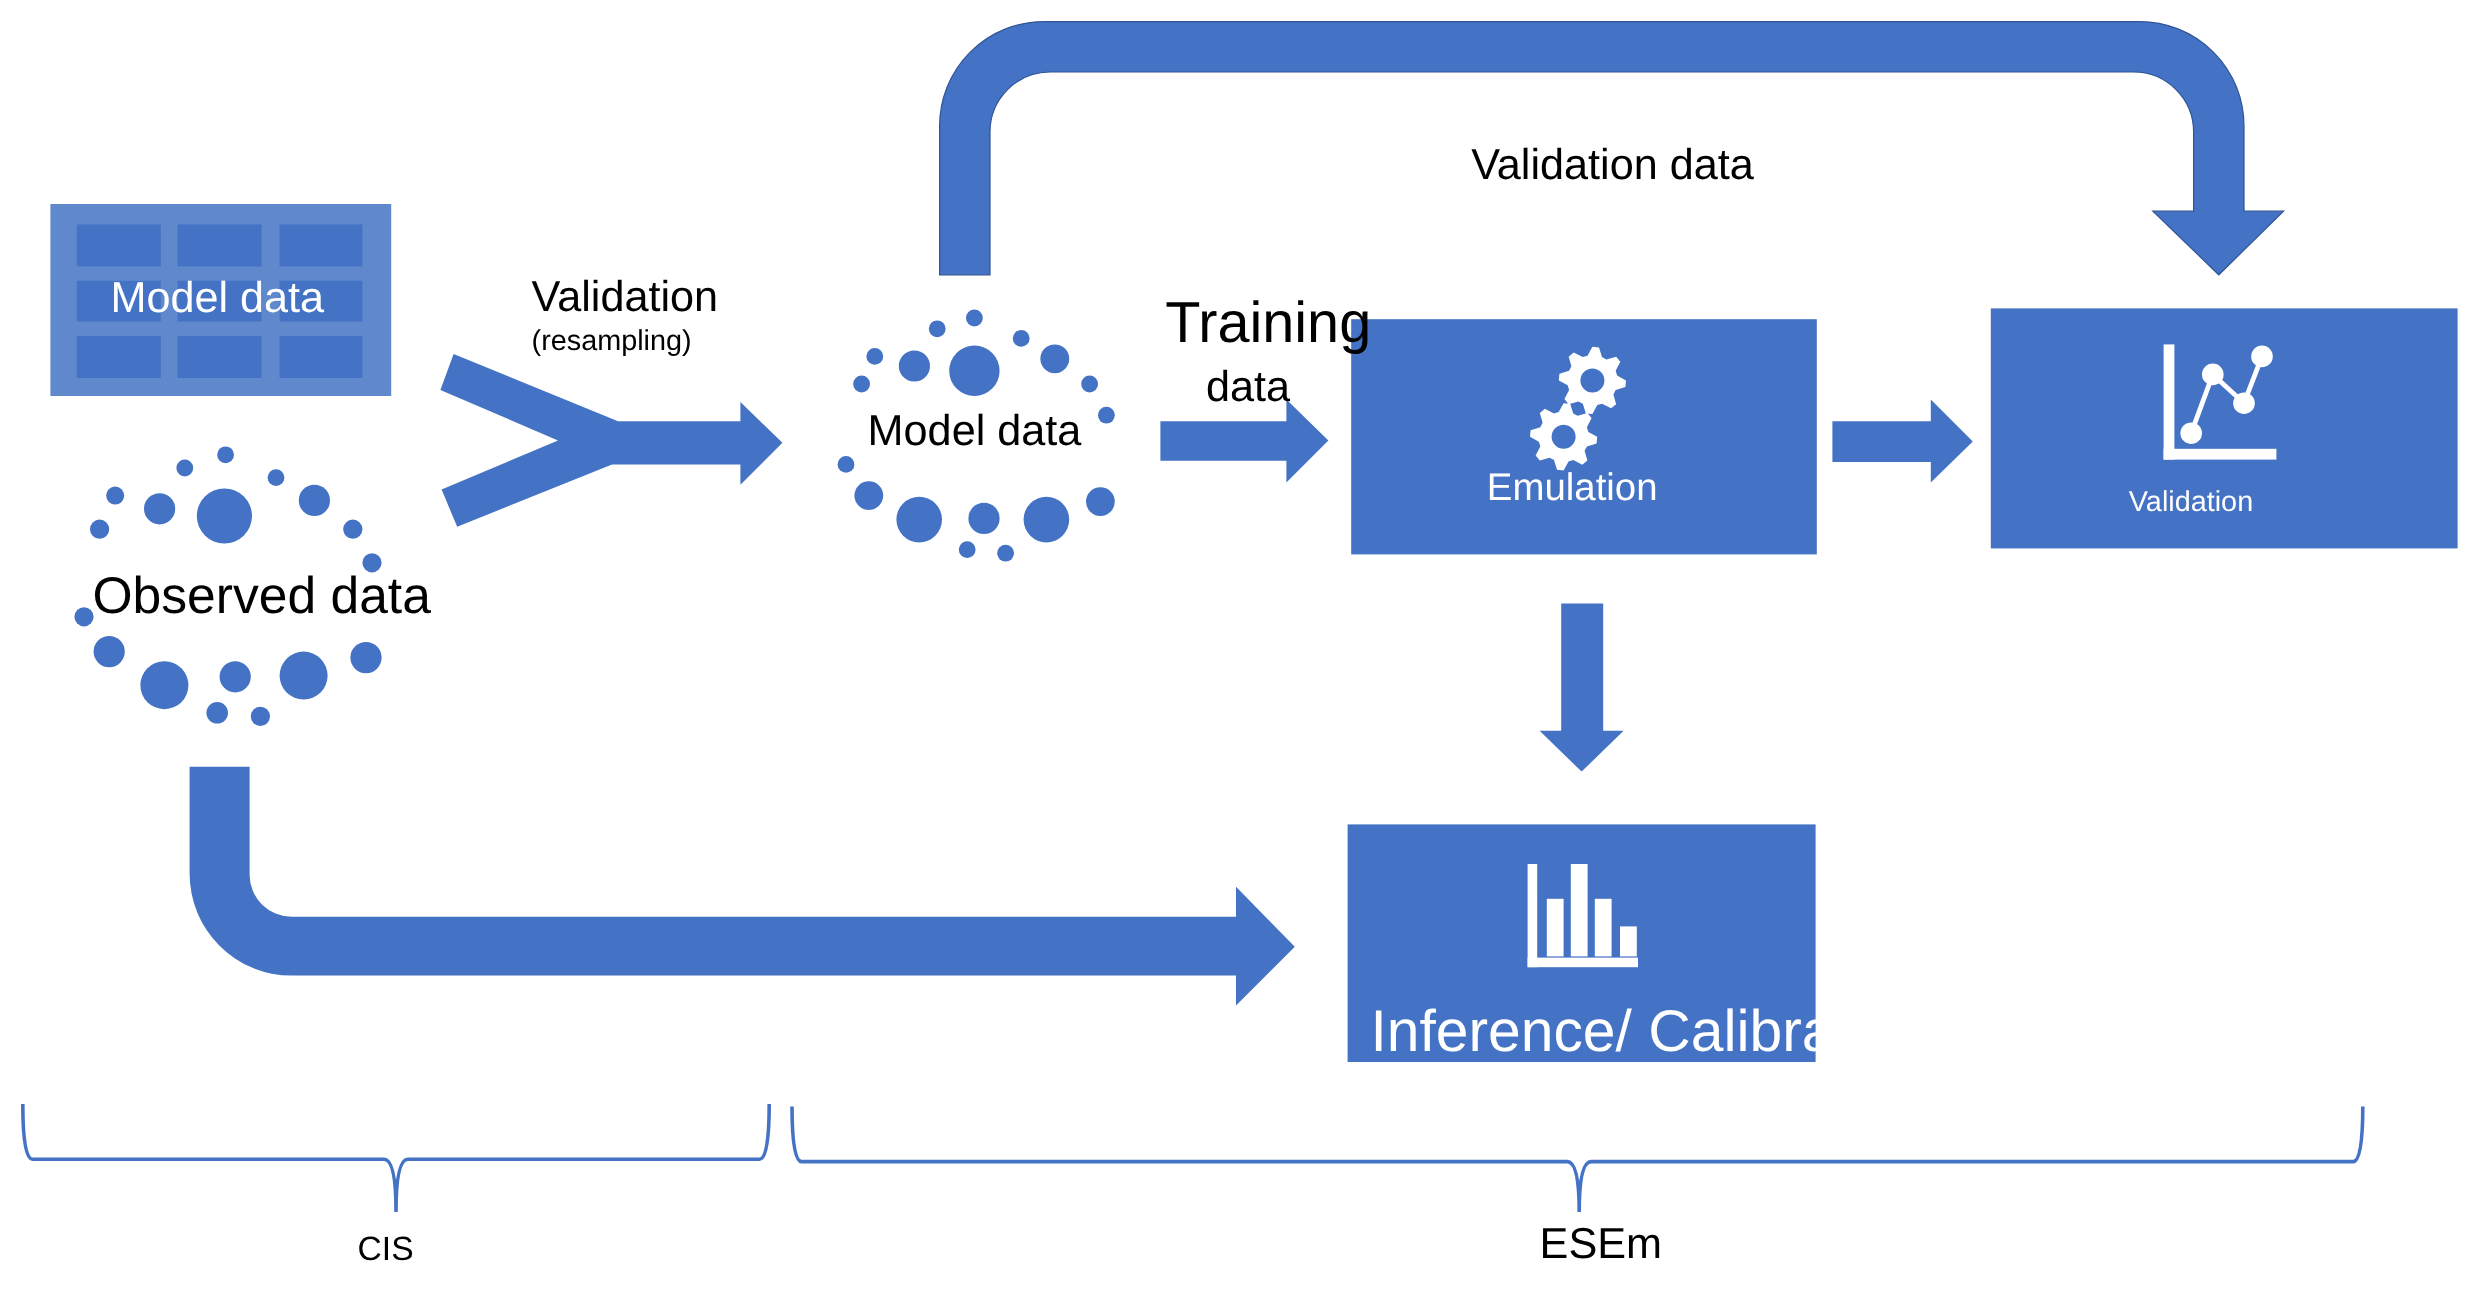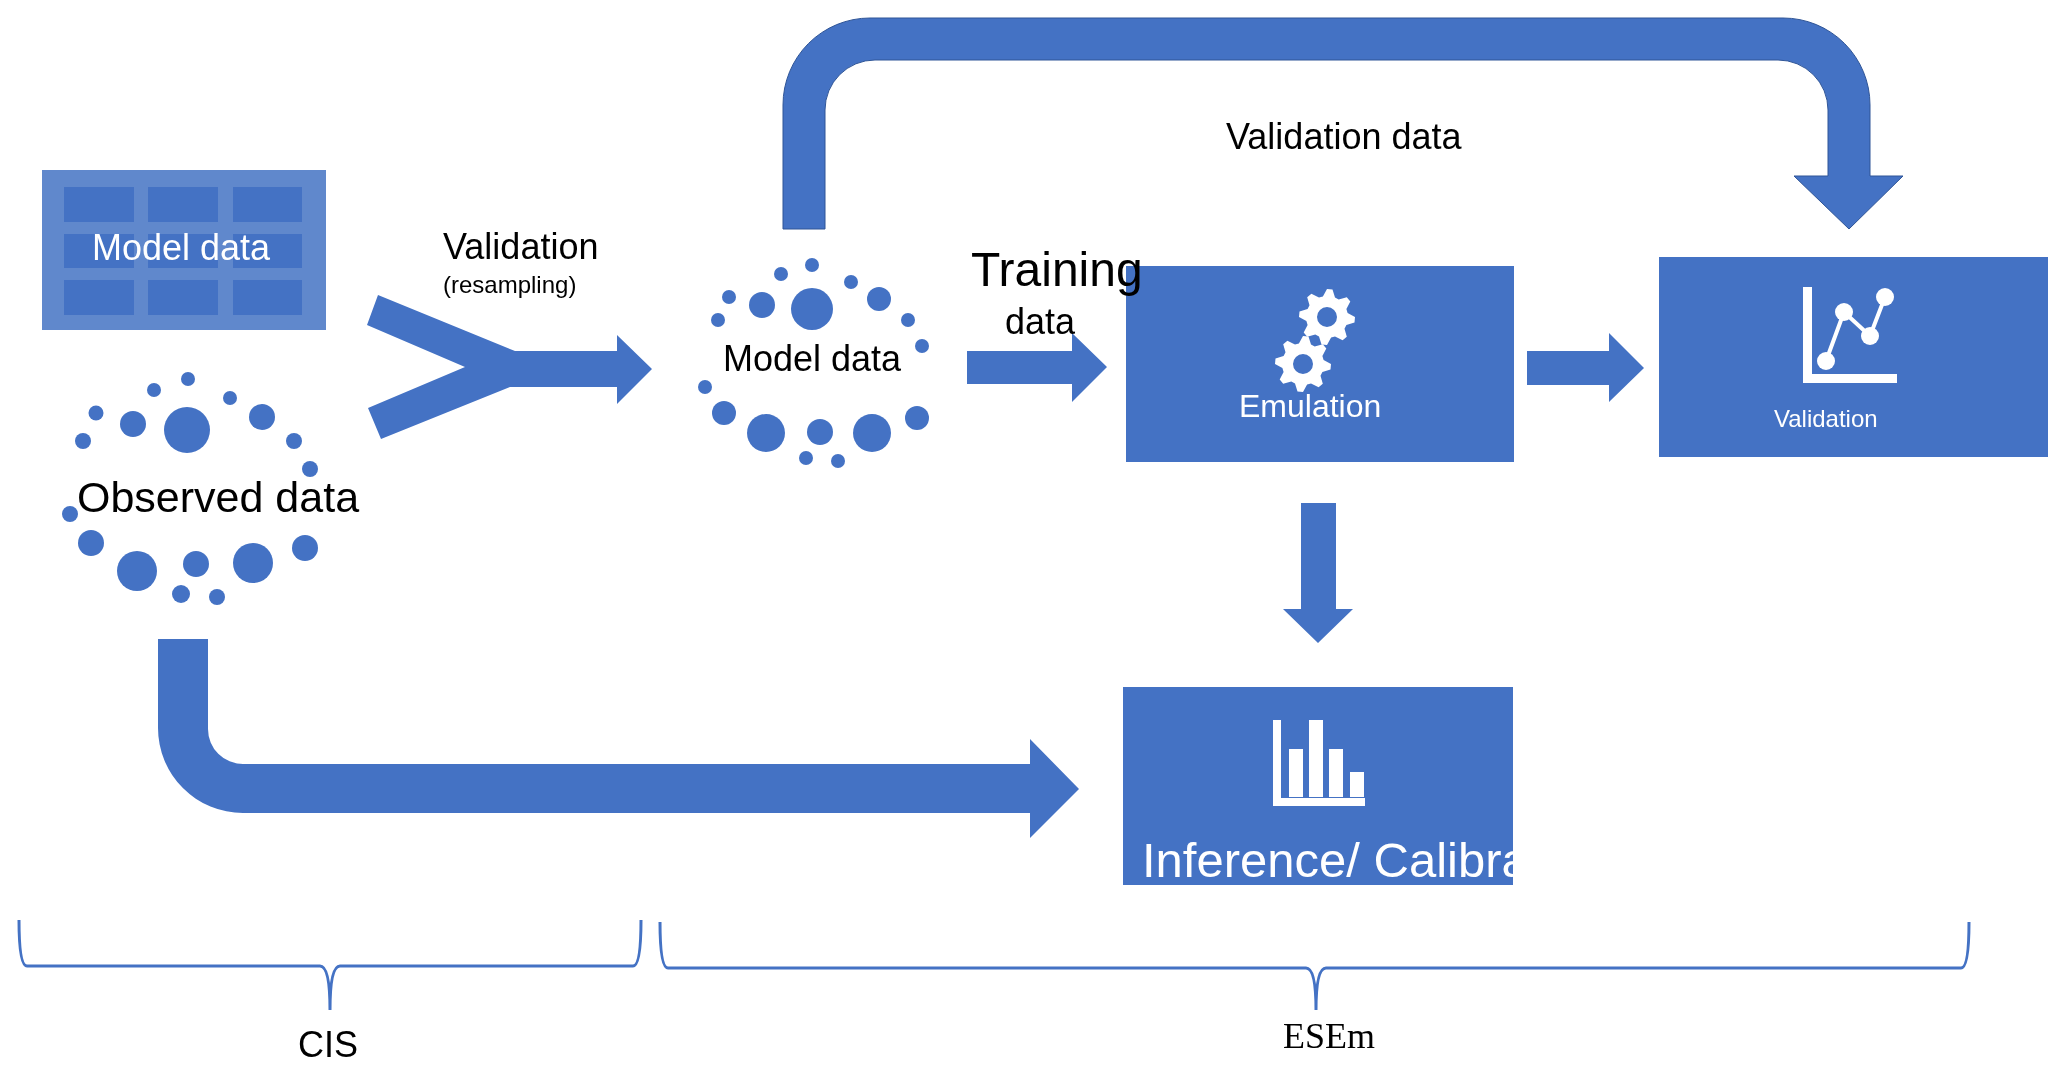--- a/index.html
+++ b/index.html
@@ -119,14 +119,14 @@
 <div class="lbl" style="left:77px; top:476px; font-size:43px;">Observed data</div>
 <div class="lbl" style="left:443px; top:229px; font-size:36px;">Validation</div>
 <div class="lbl" style="left:443px; top:273px; font-size:24px;">(resampling)</div>
 <div class="lbl" style="left:723px; top:341px; font-size:36px;">Model data</div>
 <div class="lbl" style="left:971px; top:246px; font-size:48px;">Training</div>
 <div class="lbl" style="left:1005px; top:304px; font-size:36px;">data</div>
 <div class="lbl" style="left:1226px; top:99px; font-size:36px;margin-top:20px;">Validation data</div>
 <div class="wlbl" style="left:1239px; top:390px; font-size:32px;">Emulation</div>
 <div class="wlbl" style="left:1774px; top:407px; font-size:24px;">Validation</div>
 <div class="wlbl" style="left:1142px; top:836px; font-size:49px;">Inference/ Calibration</div>
-<div class="lbl" style="left:298px; top:1027px; font-size:36px;">CIS</div>
-<div class="lbl" style="left:1283px; top:1018px; font-size:36px;font-family:Liberation Serif, serif;">ESEm</div>
+<div class="lbl" style="left:298px; top:1027px; font-size:28px;">CIS</div>
+<div class="lbl" style="left:1283px; top:1018px; font-size:36px;">ESEm</div>
 
 </body></html>

